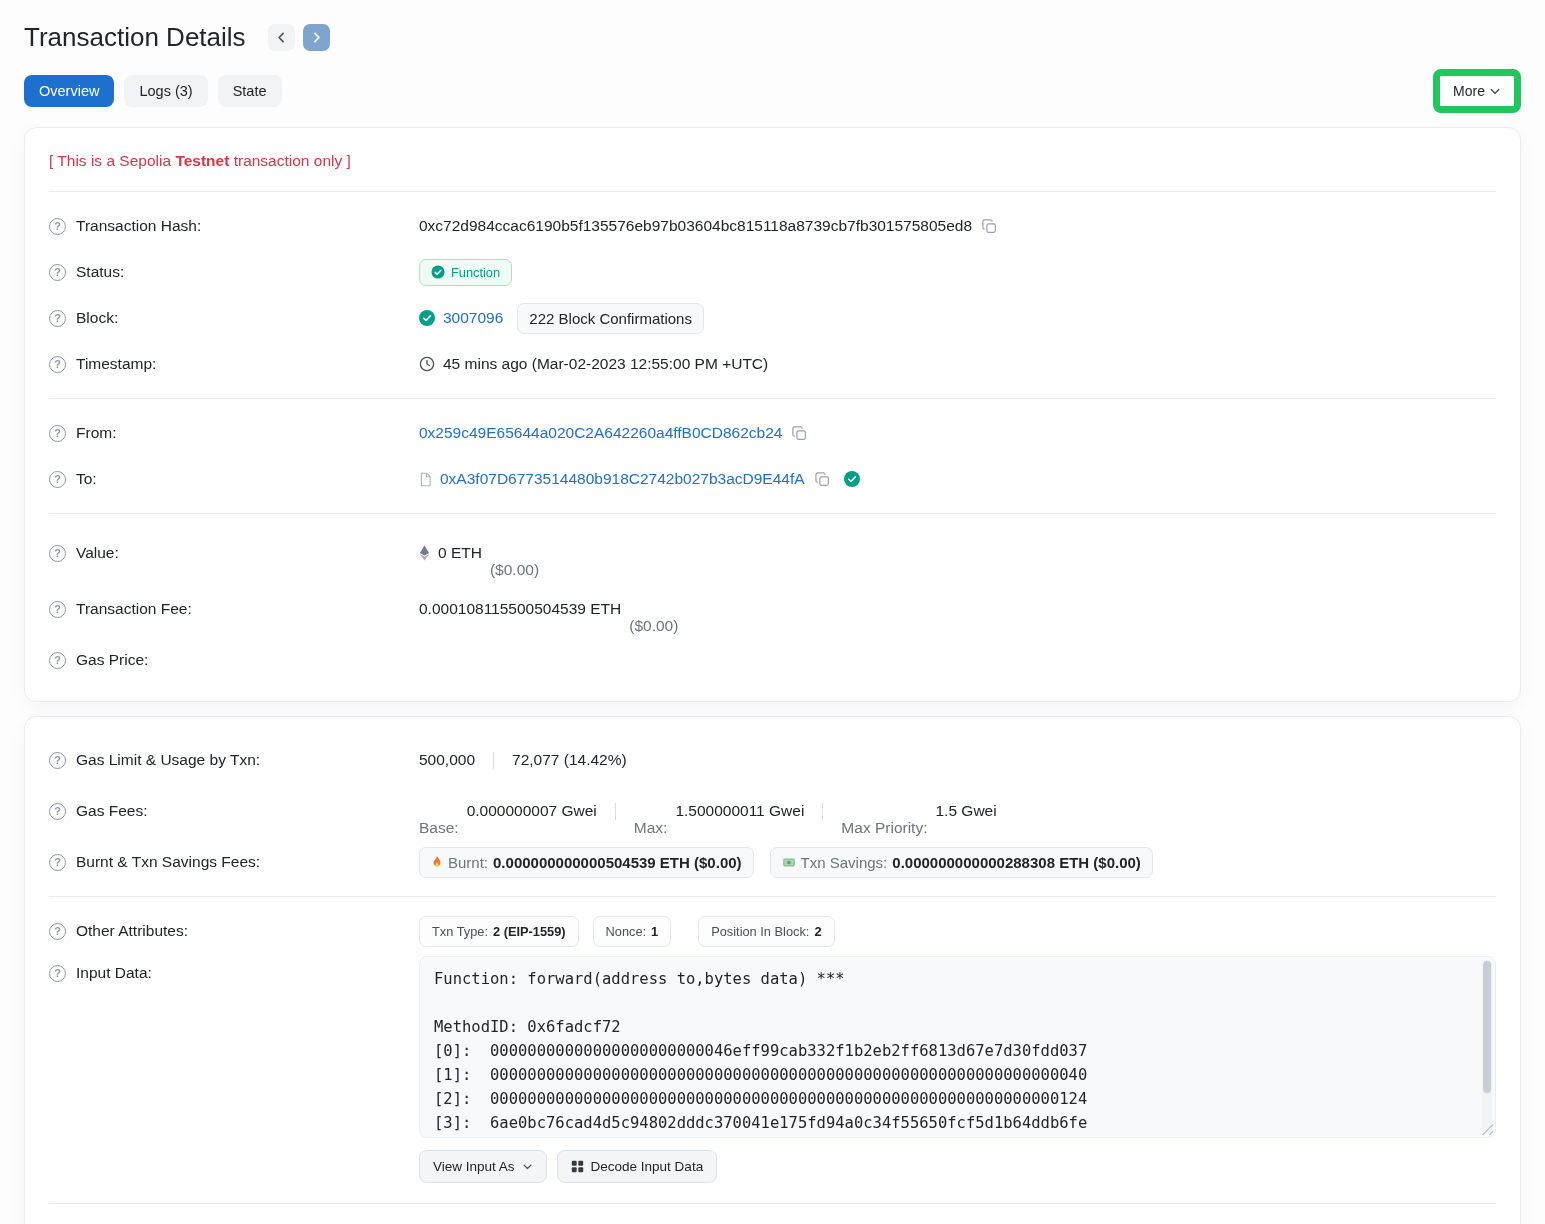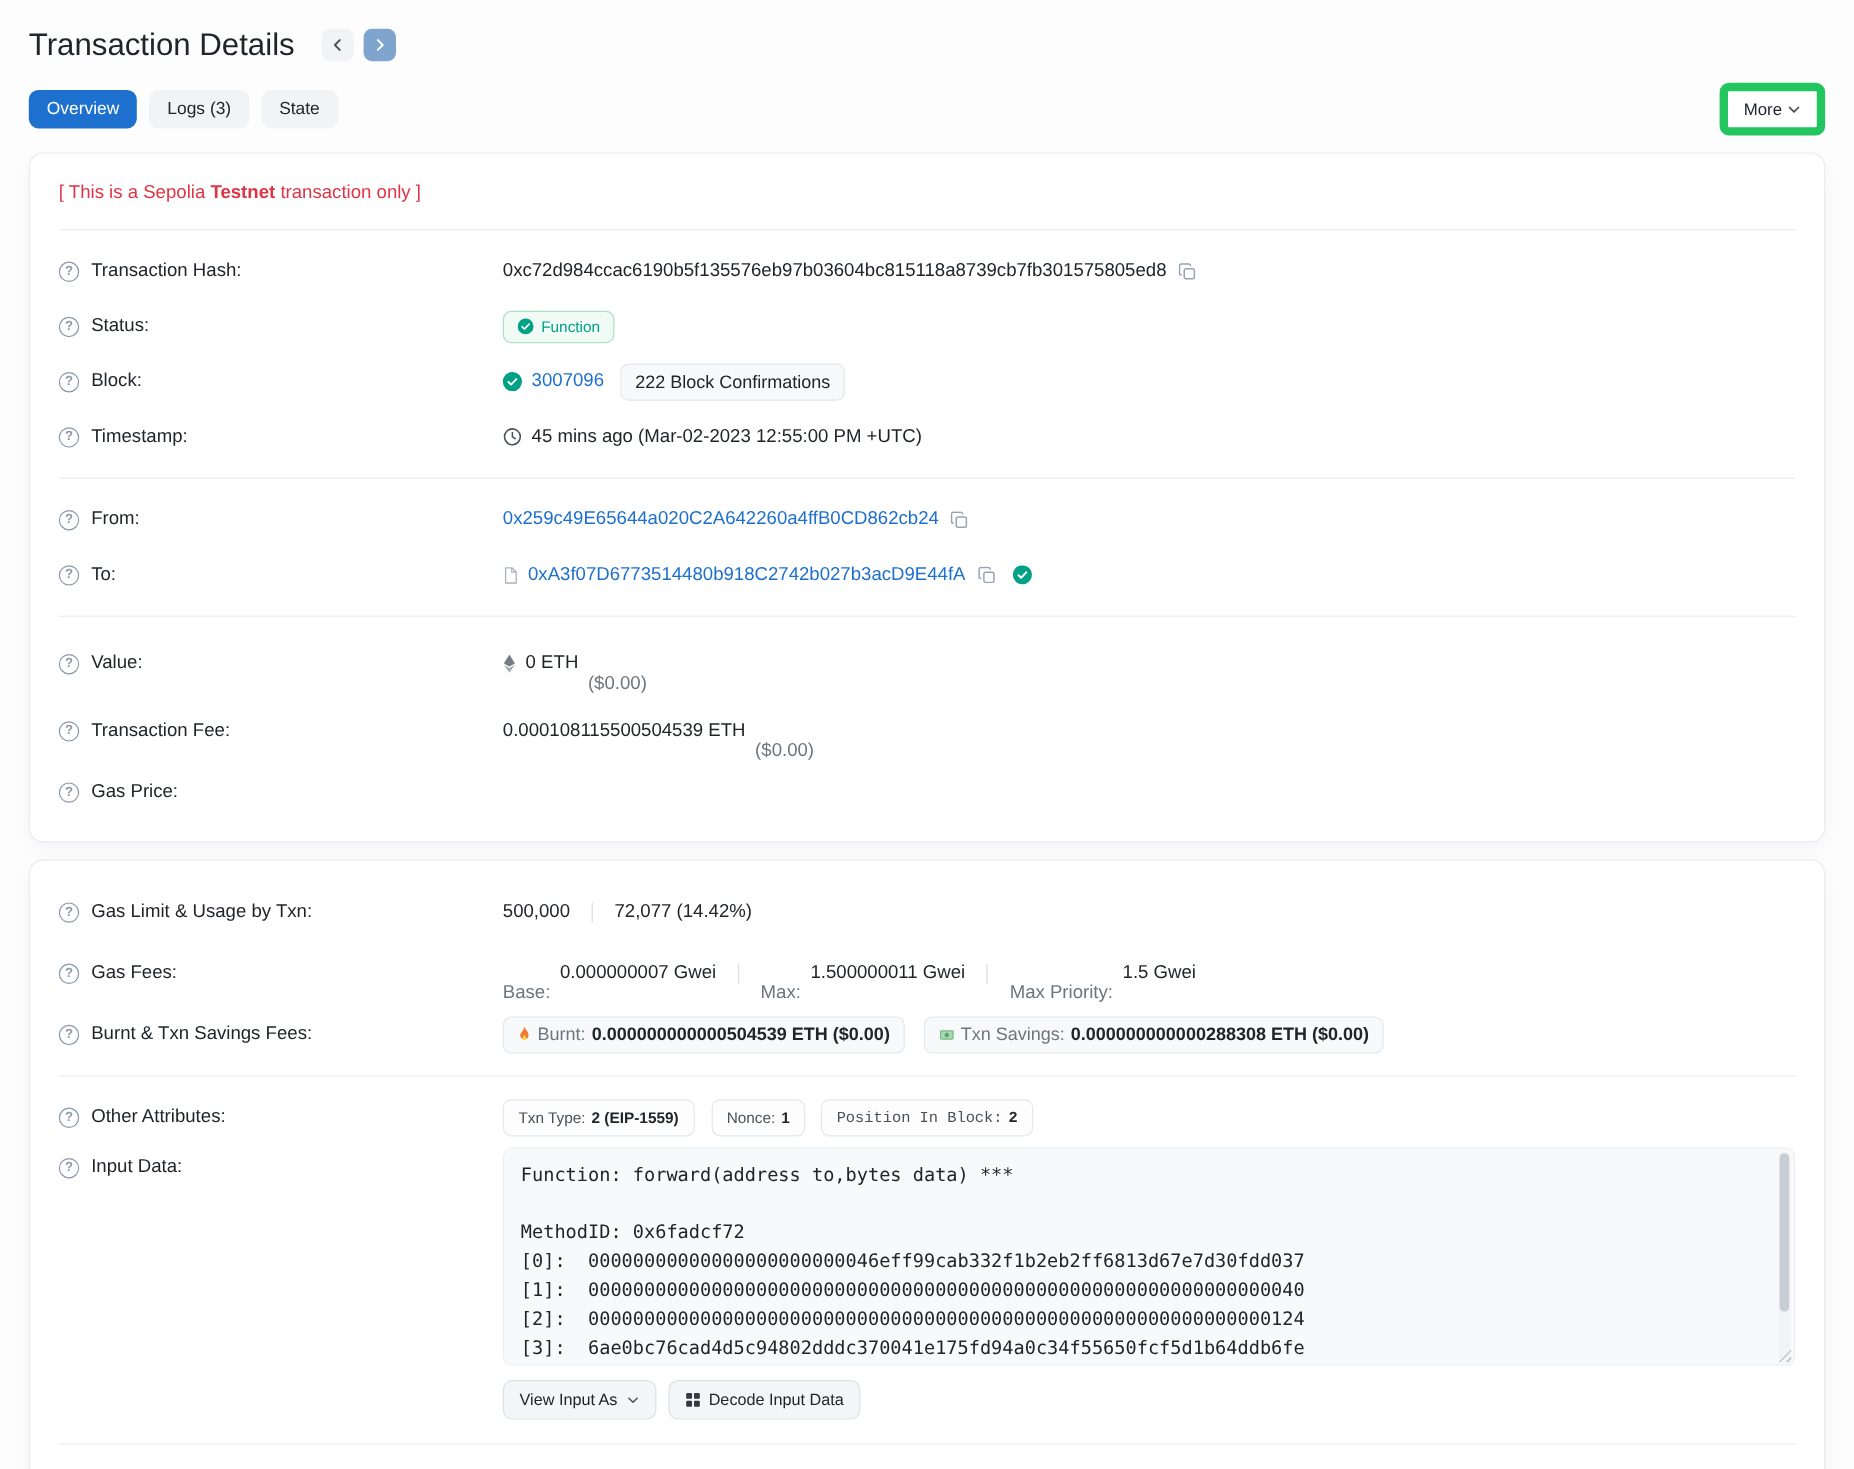--- a/index.html
+++ b/index.html
@@ -399,21 +399,21 @@
       </div>
       <div class="row-value">
         <span class="badge-attr">
           <span class="blabel">Txn Type:</span>
           <span class="bval">2 (EIP-1559)</span>
         </span>
         <span class="badge-attr" style="margin-left:6px;">
           <span class="blabel">Nonce:</span>
           <span class="bval">1</span>
         </span>
-        <span class="badge-attr" style="margin-left:5px;font-family:Liberation Mono, monospace;">
+        <span class="badge-attr" style="margin-left:19px;">
           <span class="blabel">Position In Block:</span>
           <span class="bval">2</span>
         </span>
       </div>
     </div>
 
     <div class="row top">
       <div class="row-label">
         <span class="qicon">?</span>
         <span>Input Data:</span>

